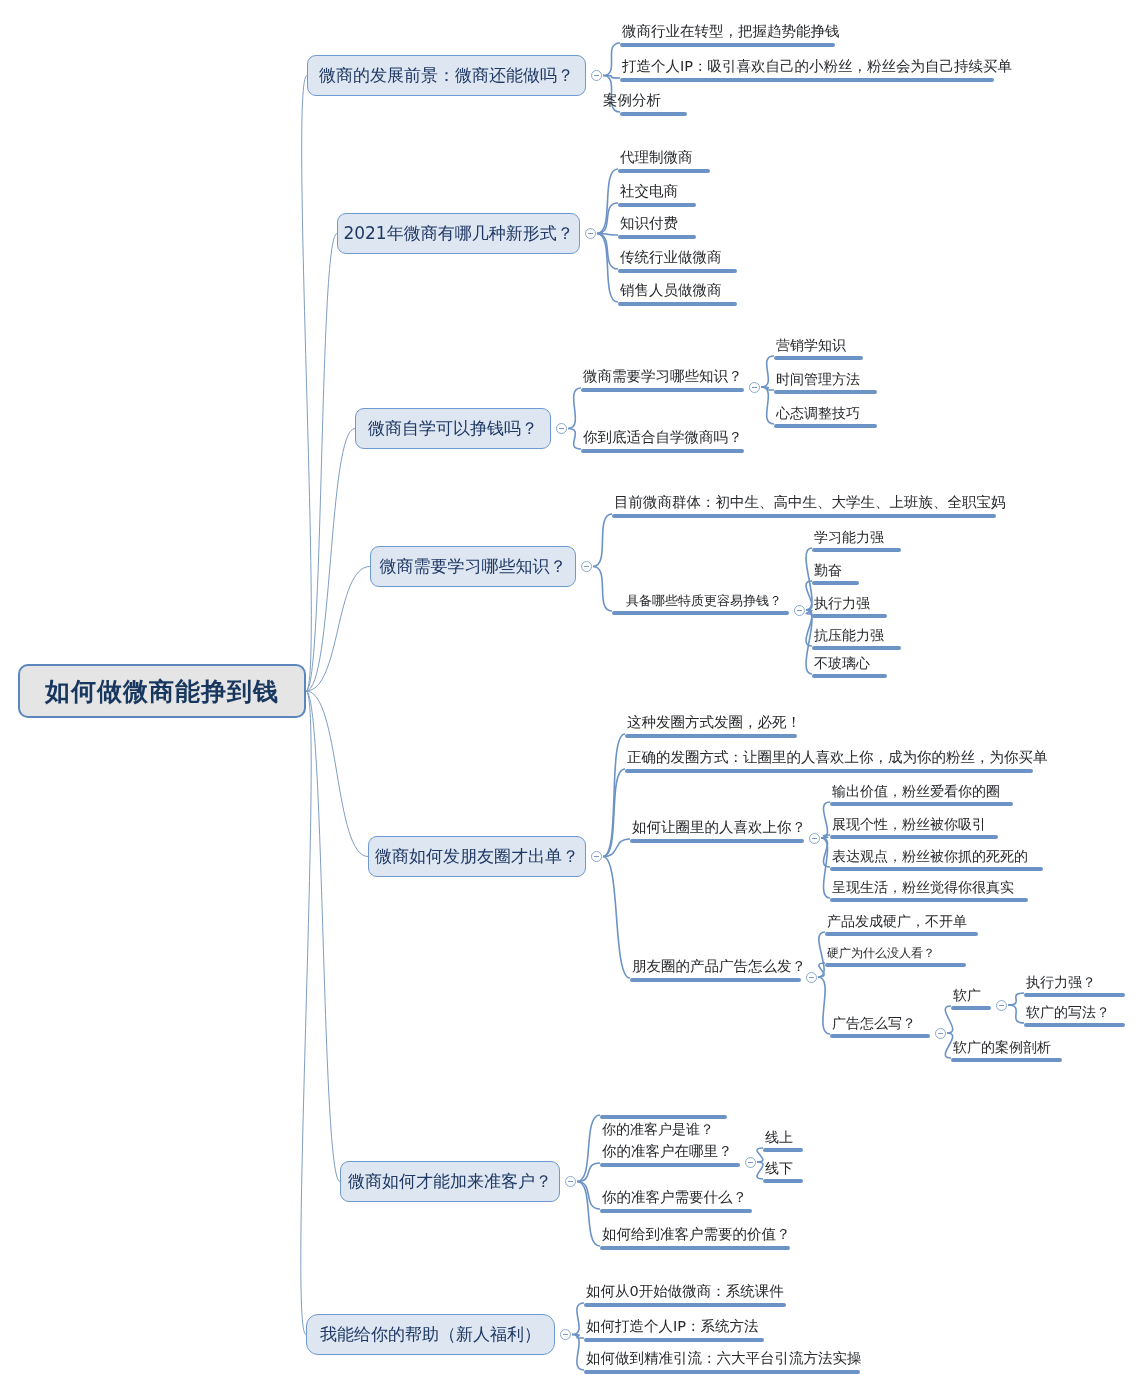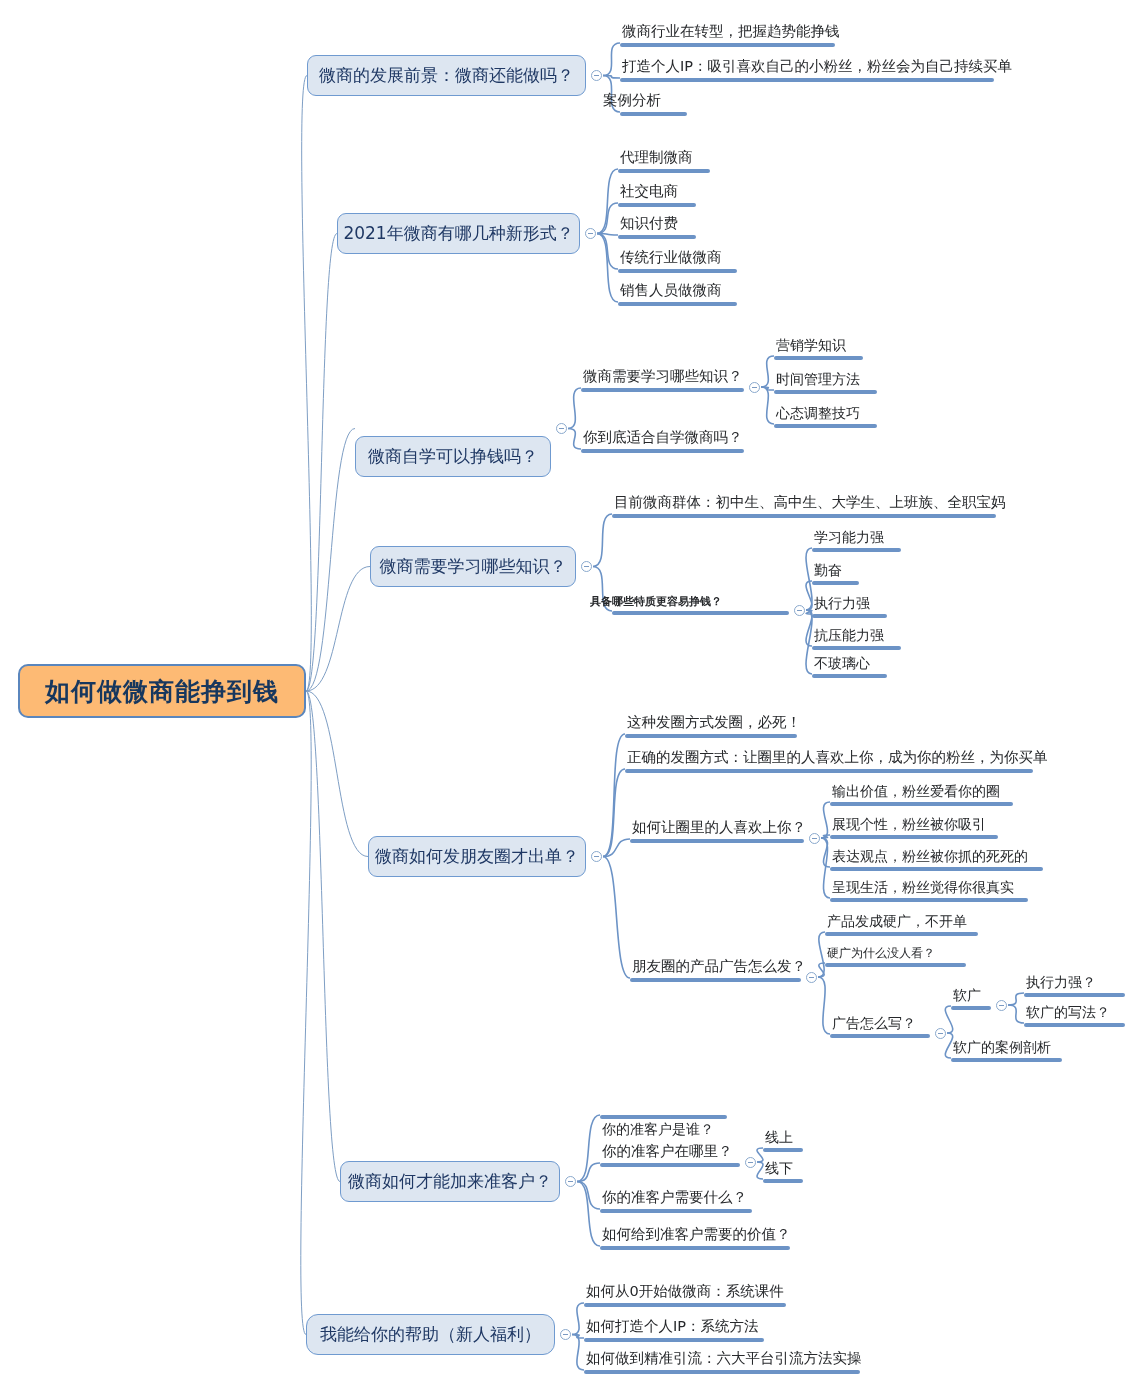--- a/index.html
+++ b/index.html
@@ -26,21 +26,21 @@
     height: 1387px;
     pointer-events: none;
   }
   .node {
     position: absolute;
     white-space: nowrap;
     box-sizing: border-box;
   }
   
   .node.root {
-    background: #fdba74;
+    background: #e5e5e5;
     border: 2px solid #5a86bd;
     border-radius: 10px;
     color: #17375e;
     font-weight: bold;
     font-size: 25px;
     letter-spacing: 1px;
     display: flex;
     align-items: center;
     justify-content: center;
     padding: 0 0;
@@ -188,21 +188,21 @@
       </div>
       <div class="underline" style="left: 618px; top: 235px; width: 78px; background: rgb(108, 147, 198);"></div>
       <div class="node leaf" style="left: 618px; top: 247px; width: 119px; height: 22px; font-size: 14.5px;">
         <span class="txt">传统行业做微商</span>
       </div>
       <div class="underline" style="left: 618px; top: 269px; width: 119px; background: rgb(108, 147, 198);"></div>
       <div class="node leaf" style="left: 618px; top: 280px; width: 119px; height: 22px; font-size: 14.5px;">
         <span class="txt">销售人员做微商</span>
       </div>
       <div class="underline" style="left: 618px; top: 302px; width: 119px; background: rgb(108, 147, 198);"></div>
-      <div class="node branch" style="left: 355px; top: 408px; width: 196px; height: 41px; margin-top: 28px;">微商自学可以挣钱吗？</div>
+      <div class="node branch" style="left: 355px; top: 408px; width: 196px; height: 41px;">微商自学可以挣钱吗？</div>
       <div class="toggle" style="left: 555.5px; top: 423px;"></div>
       <div class="node leaf" style="left: 581px; top: 366px; width: 163px; height: 22px; font-size: 14.5px;">
         <span class="txt">微商需要学习哪些知识？</span>
       </div>
       <div class="underline" style="left: 581px; top: 388px; width: 163px; background: rgb(108, 147, 198);"></div>
       <div class="toggle" style="left: 748.5px; top: 381.5px;"></div>
       <div class="node leaf" style="left: 774px; top: 334px; width: 89px; height: 22px; font-size: 14px;">
         <span class="txt">营销学知识</span>
       </div>
       <div class="underline" style="left: 774px; top: 356px; width: 89px; background: rgb(108, 147, 198);"></div>
@@ -217,21 +217,21 @@
       <div class="node leaf" style="left: 581px; top: 427px; width: 163px; height: 22px; font-size: 14.5px;">
         <span class="txt">你到底适合自学微商吗？</span>
       </div>
       <div class="underline" style="left: 581px; top: 449px; width: 163px; background: rgb(108, 147, 198);"></div>
       <div class="node branch" style="left: 370px; top: 546px; width: 206px; height: 41px;">微商需要学习哪些知识？</div>
       <div class="toggle" style="left: 580.5px; top: 561px;"></div>
       <div class="node leaf" style="left: 612px; top: 492px; width: 384px; height: 22px; font-size: 14.5px;">
         <span class="txt">目前微商群体：初中生、高中生、大学生、上班族、全职宝妈</span>
       </div>
       <div class="underline" style="left: 612px; top: 514px; width: 384px; background: rgb(108, 147, 198);"></div>
-      <div class="node leaf" style="left: 588px; top: 589px; width: 177px; height: 22px; font-size: 11px; font-weight: bold;">
+      <div class="node leaf" style="left: 624px; top: 589px; width: 177px; height: 22px; font-size: 13px;">
         <span class="txt">具备哪些特质更容易挣钱？</span>
       </div>
       <div class="underline" style="left: 612px; top: 611px; width: 177px; background: rgb(108, 147, 198);"></div>
       <div class="toggle" style="left: 793.5px; top: 604.5px;"></div>
       <div class="node leaf" style="left: 812px; top: 526px; width: 89px; height: 22px; font-size: 14px;">
         <span class="txt">学习能力强</span>
       </div>
       <div class="underline" style="left: 812px; top: 548px; width: 89px; background: rgb(108, 147, 198);"></div>
       <div class="node leaf" style="left: 812px; top: 559px; width: 47px; height: 22px; font-size: 14px;">
         <span class="txt">勤奋</span>

